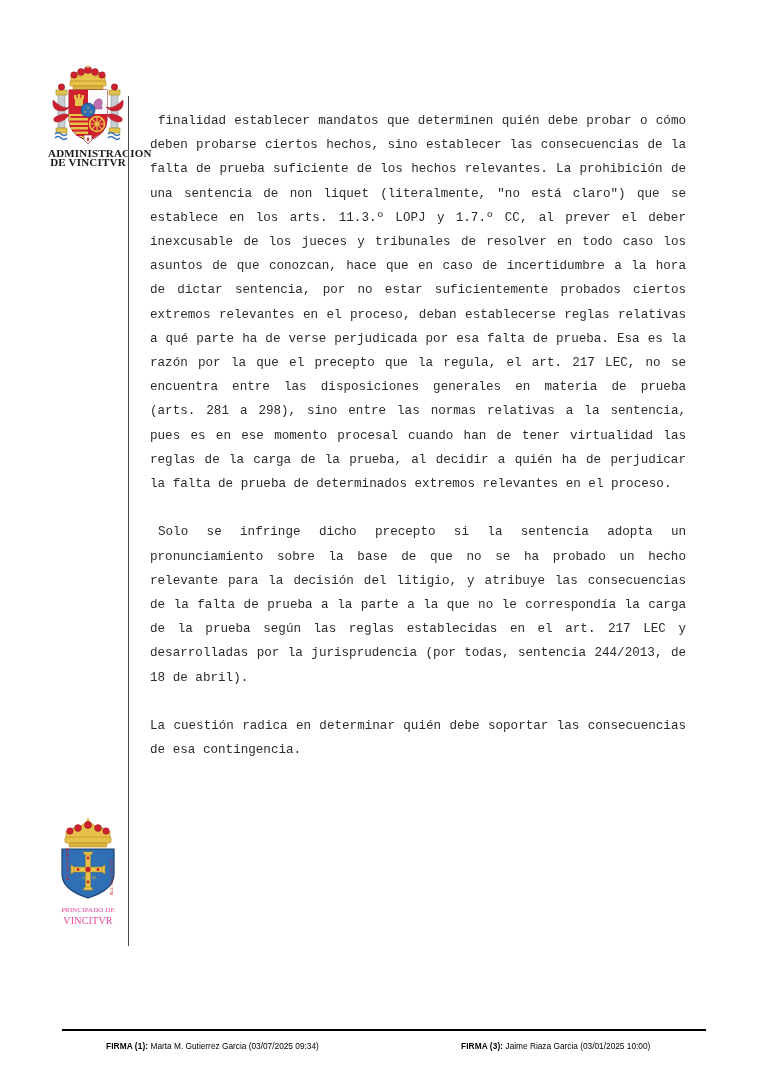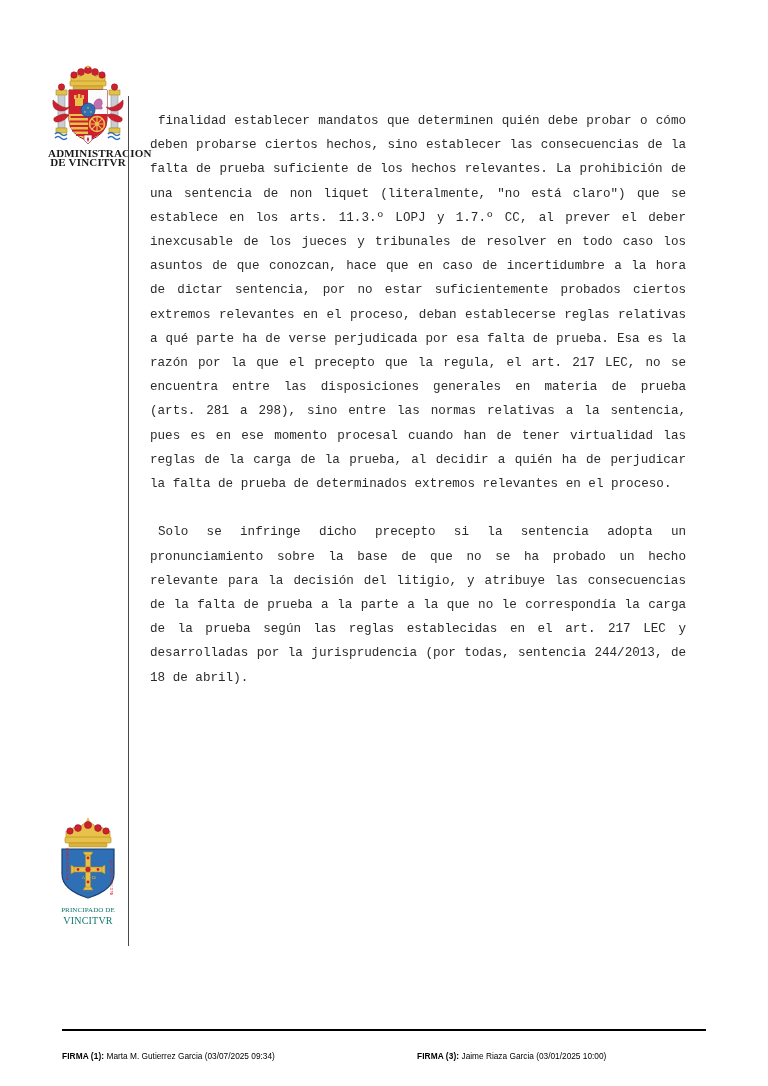--- a/index.html
+++ b/index.html
@@ -40,21 +40,21 @@
     letter-spacing: 0.2px;
     color: #1a1a1a;
     margin-top: 1px;
     font-weight: 700;
   }
   .emblem-caption .big {
     font-size: 11px;
   }
   .ast-caption {
     font-family: "Liberation Serif", serif;
-    color: #0f766e;
+    color: #ec4899;
     margin-top: 2px;
     line-height: 9.5px;
   }
   .ast-caption .l1 { font-size: 7px; letter-spacing: .1px; display:block;}
   .ast-caption .l2 { font-size: 10px; letter-spacing: .2px; display:block;}
 
   
   .v-rule {
     position: absolute;
     left: 128px;
@@ -106,21 +106,22 @@
     line-height: 12.6px;
     color: #000000;
   }
   .sig-row {
     position: relative;
     height: 12.6px;
     white-space: nowrap;
   }
   .sig {
     position: absolute;
-    top: 14px;
+    top: 4px;
+    margin-left: 44px;
   }
   .sig.col1 { left: 0; }
   .sig.col2 { left: 355px; }
   .sig b {
     font-weight: 700;
     letter-spacing: .1px;
   }
   .sig span.val {
     font-weight: 400;
   }
@@ -213,20 +214,21 @@
     </div>
   </div>
 
   <div class="v-rule"></div>
 
   <div class="body-text">
     <p class="indent-first">finalidad establecer mandatos que determinen quién debe probar o cómo deben probarse ciertos hechos, sino establecer las consecuencias de la falta de prueba suficiente de los hechos relevantes. La prohibición de una sentencia de non liquet (literalmente, "no está claro") que se establece en los arts. 11.3.º LOPJ y 1.7.º CC, al prever el deber inexcusable de los jueces y tribunales de resolver en todo caso los asuntos de que conozcan, hace que en caso de incertidumbre a la hora de dictar sentencia, por no estar suficientemente probados ciertos extremos relevantes en el proceso, deban establecerse reglas relativas a qué parte ha de verse perjudicada por esa falta de prueba. Esa es la razón por la que el precepto que la regula, el art. 217 LEC, no se encuentra entre las disposiciones generales en materia de prueba (arts. 281 a 298), sino entre las normas relativas a la sentencia, pues es en ese momento procesal cuando han de tener virtualidad las reglas de la carga de la prueba, al decidir a quién ha de perjudicar la falta de prueba de determinados extremos relevantes en el proceso.</p>
     <div class="para-gap"></div>
     <p class="indent-first">Solo se infringe dicho precepto si la sentencia adopta un pronunciamiento sobre la base de que no se ha probado un hecho relevante para la decisión del litigio, y atribuye las consecuencias de la falta de prueba a la parte a la que no le correspondía la carga de la prueba según las reglas establecidas en el art. 217 LEC y desarrolladas por la jurisprudencia (por todas, sentencia 244/2013, de 18 de abril).</p>
     <div class="para-gap"></div>
+    <p>La cuestión radica en determinar quién debe soportar las consecuencias de esa contingencia.</p>
   </div>
 
   <div class="emblem-bottom">
     <span>
       <svg class="crest-ast" width="74" height="88" viewBox="0 0 74 88" xmlns="http://www.w3.org/2000/svg">
 
         <g>
           <path d="M15 22 L15 15 L19 17 L23 11 L27 16 L31 9 L37 5 L43 9 L47 16 L51 11 L55 17 L59 15 L59 22 Z" fill="#e8c14a" stroke="#b8901f" stroke-width="0.7"></path>
           <circle cx="19" cy="15" r="3.2" fill="#cf2030" stroke="#8d1420" stroke-width="0.5"></circle>
           <circle cx="27" cy="12" r="3.4" fill="#cf2030" stroke="#8d1420" stroke-width="0.5"></circle>

